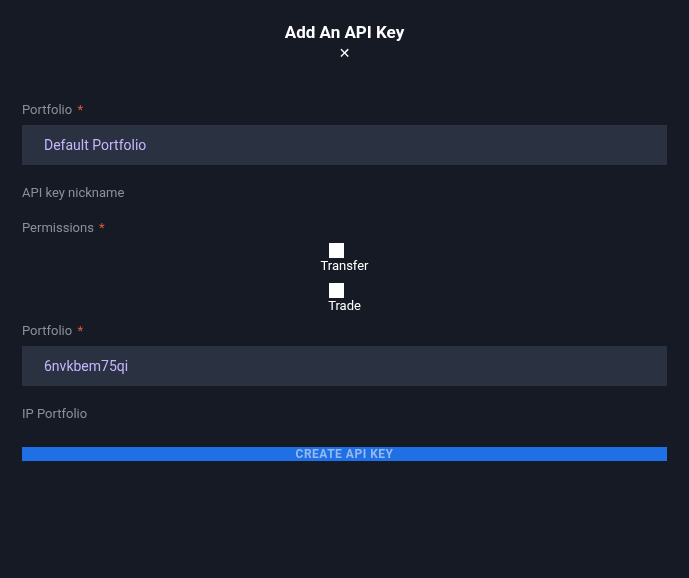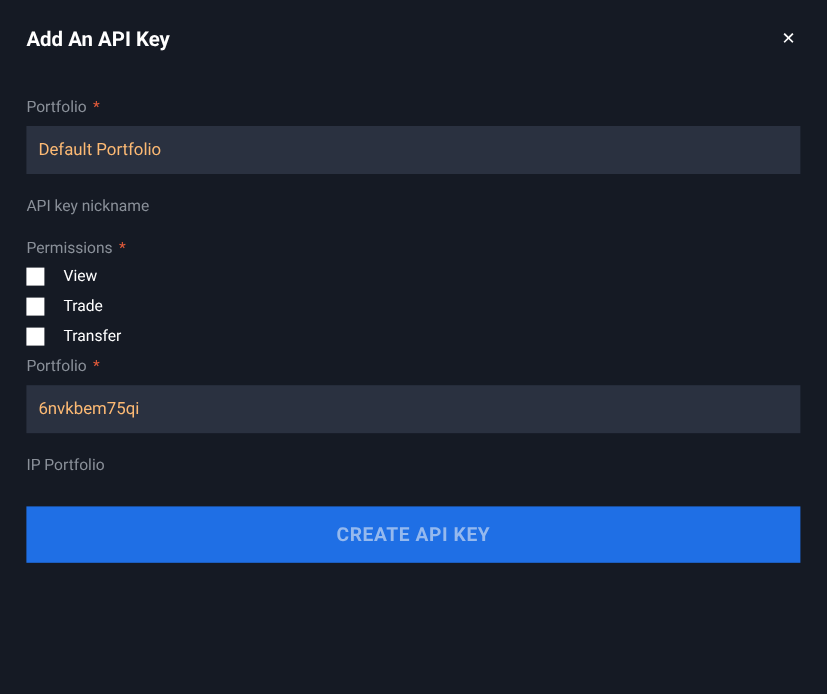--- a/index.html
+++ b/index.html
@@ -1,18 +1,19 @@
 <!DOCTYPE html>
 <html><head>
   <meta charset="utf-8">
   <style>
     * {
       margin: 0;
       padding: 0;
       box-sizing: border-box;
+      flex-direction: column;
     }
     body {
       background: #151a24;
       font-family: -apple-system, BlinkMacSystemFont, "Segoe UI", Roboto, Helvetica, Arial, sans-serif;
       width: 689px;
       height: 578px;
       padding: 22px;
       color: #ffffff;
     }
     .header {
@@ -43,23 +44,23 @@
       display: block;
     }
     .required-mark {
       color: #e05a3a;
       margin-left: 2px;
     }
     .input {
       width: 100%;
       background: #2a3140;
       border: none;
-      padding: 12px 10px;
+      padding: 12px 22px;
       font-size: 14px;
-      color: #fdba74;
+      color: #c4b5fd;
       font-family: inherit;
       outline: none;
     }
     .input::placeholder {
       color: #8a9099;
     }
     .permissions-group {
       margin-bottom: 4px;
     }
     .perm-item {
@@ -80,23 +81,22 @@
     }
     .perm-label {
       font-size: 13px;
       color: #ffffff;
       cursor: pointer;
     }
     .submit-button {
       width: 100%;
       background: #1f6fe5;
       border: none;
-      padding: 14px;
       color: #95b9ee;
-      font-size: 16px;
+      font-size: 12px;
       font-weight: 700;
       letter-spacing: 0.5px;
       cursor: pointer;
       text-transform: uppercase;
       font-family: inherit;
       margin-top: 6px;
     }
   </style>
 </head>
 <body>
@@ -120,29 +120,25 @@
   <label class="label">API key nickname</label>
 </div>
 
 <div class="permissions-group">
   <label class="label">
     <span>Permissions</span>
     <span class="required-mark">*</span>
   </label>
   <div class="perm-item">
     <input type="checkbox" class="checkbox" style="">
-    <span class="perm-label">View</span>
+    <span class="perm-label">Transfer</span>
   </div>
   <div class="perm-item">
     <input type="checkbox" class="checkbox" style="">
     <span class="perm-label">Trade</span>
-  </div>
-  <div class="perm-item">
-    <input type="checkbox" class="checkbox" style="">
-    <span class="perm-label">Transfer</span>
   </div>
 </div>
 
 <div class="field">
   <label class="label">
     <span>Portfolio</span>
     <span class="required-mark">*</span>
   </label>
   <input type="text" class="input" value="6nvkbem75qi" style="">
 </div>

